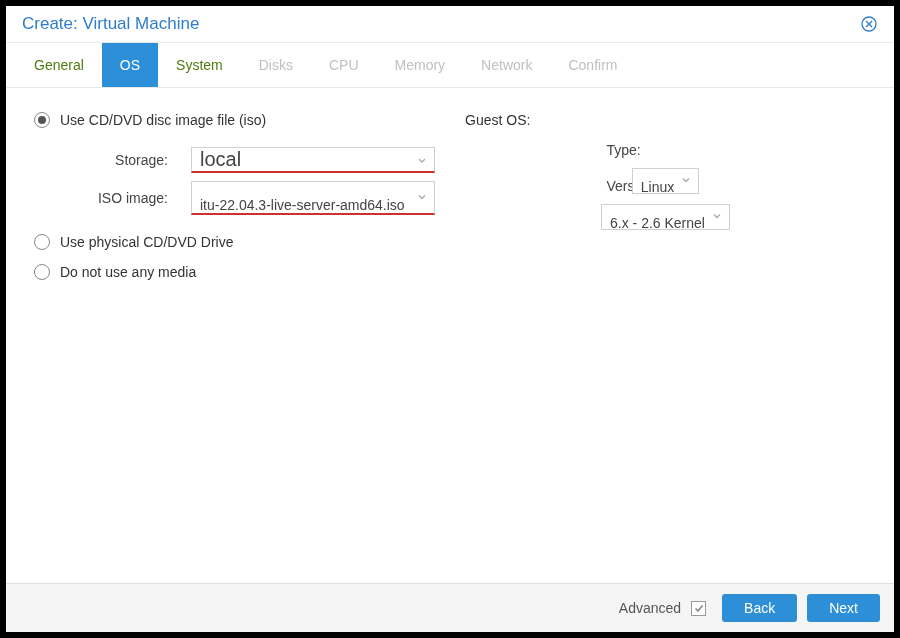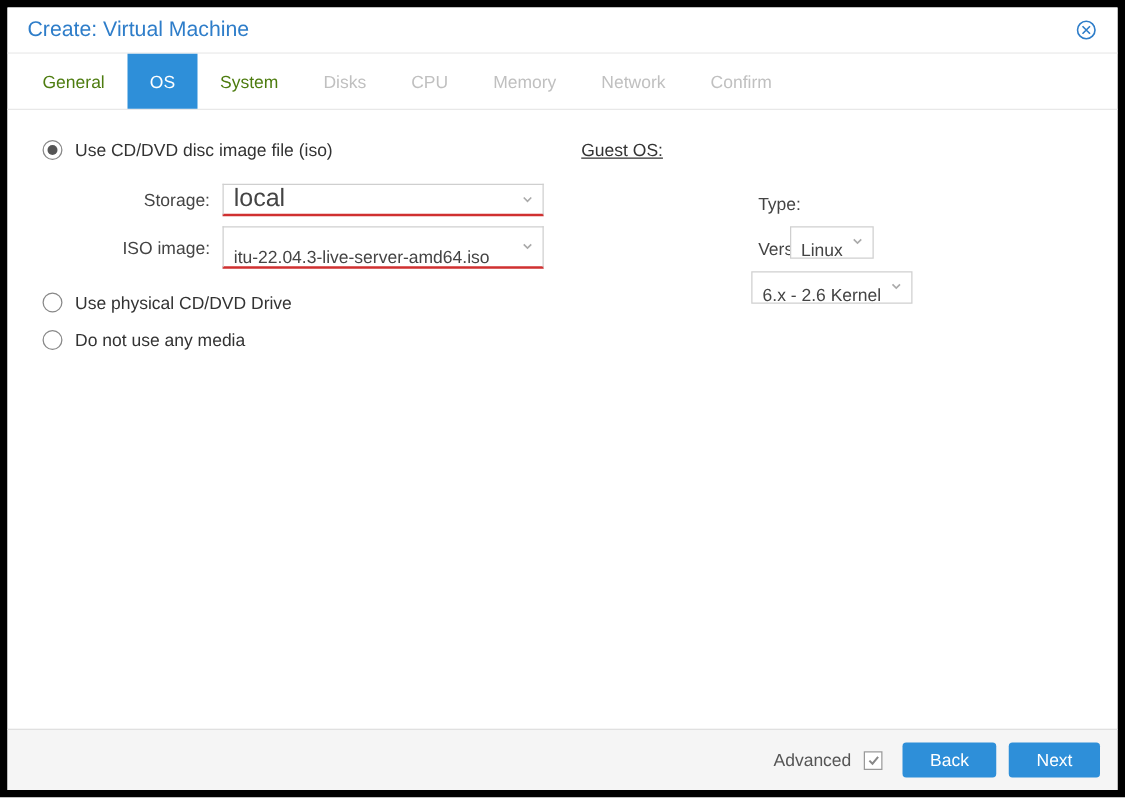--- a/index.html
+++ b/index.html
@@ -109,21 +109,21 @@
       font-size: 14px;
       color: #333;
     }
     .form-rows {
       margin-left: 26px;
       margin-bottom: 18px;
     }
     .form-row {
       display: flex;
       align-items: center;
-      gap: 10px;
+      gap: 23px;
       margin-bottom: 0;
       height: 36px;
     }
     .form-row:first-child {
       margin-bottom: 2px;
     }
     .form-label {
       width: 108px;
       text-align: right;
       font-size: 14px;
@@ -152,22 +152,21 @@
       transform: translateY(-50%);
       pointer-events: none;
     }
     .combo-chevron svg {
       stroke: #aaa;
       fill: none;
     }
     .form-label-top {
       font-size: 14px;
       color: #333;
-      margin-bottom: 27px;
-      text-decoration: underline;
+      margin-bottom: 14px;
     }
     .right-form-row {
       display: flex;
       align-items: center;
       gap: 10px;
       height: 36px;
       flex-direction: column;
     }
     .right-form-row:first-of-type {
       margin-bottom: 2px;

